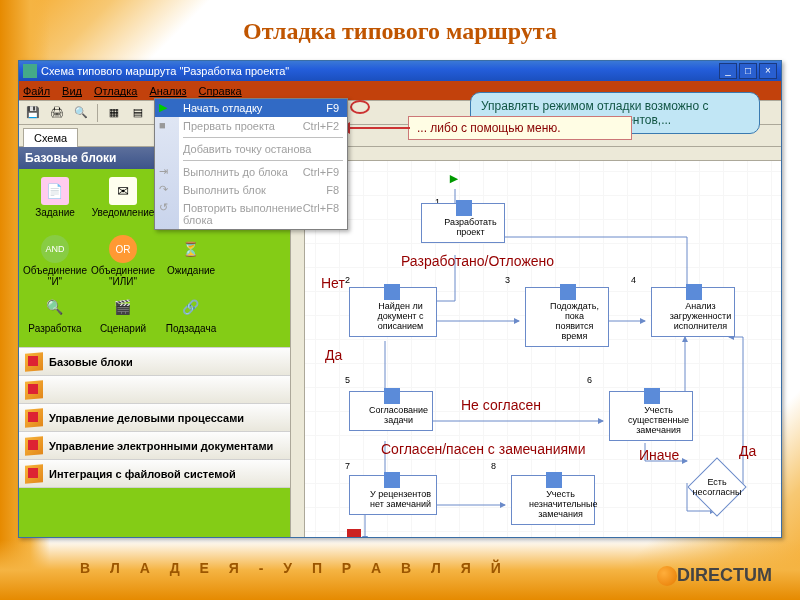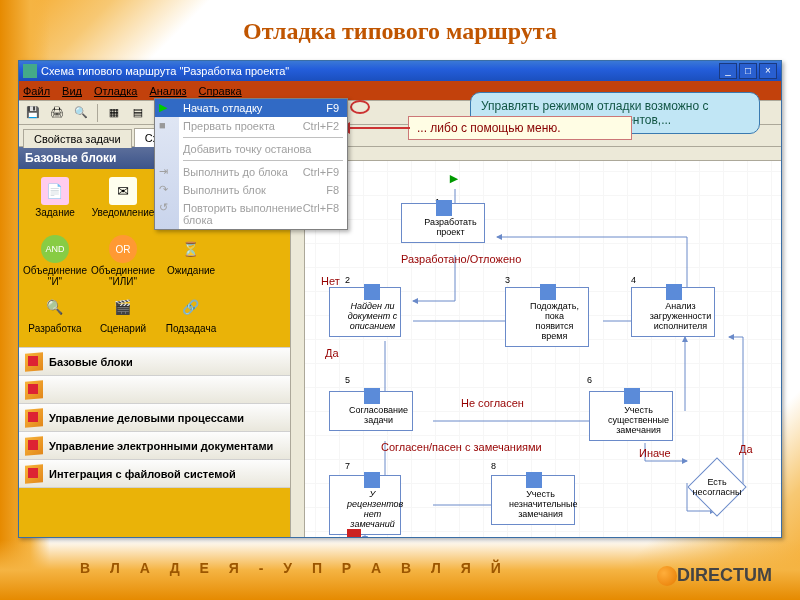--- a/index.html
+++ b/index.html
@@ -15,45 +15,45 @@
   .win-btn { width: 18px; height: 16px; background: #295fd0; border: 1px solid #1a3a80; margin-left: 2px; text-align: center; line-height: 14px; font-size: 10px; color: #fff; }
   .menubar { height: 20px; background: #c2410c; display: flex; align-items: center; padding: 0 4px; border-bottom: 1px solid #aca899; }
   .menubar span { margin-right: 12px; text-decoration: underline; text-decoration-skip-ink: none; }
   .toolbar { height: 24px; background: #ece9d8; display: flex; align-items: center; padding: 0 4px; gap: 4px; border-bottom: 1px solid #aca899; }
   .tb-btn { width: 20px; height: 20px; border: 1px solid transparent; display:flex;align-items:center;justify-content:center; }
   .tb-sep { width:1px; height:18px; background:#aca899; margin:0 2px;}
   .tabs { height: 22px; background: #ece9d8; display: flex; align-items: flex-end; padding-left: 4px; border-bottom: 1px solid #aca899; font-size:11px;}
   .tab { padding: 3px 10px 3px 10px; border: 1px solid #aca899; border-bottom: none; background: #fff; margin-right: 2px; position:relative; top:1px;}
   .tab.inactive { background: #ece9d8; top:2px;}
   .body-area { display:flex; height: calc(100% - 86px); }
-  .sidebar { width: 272px; background: #eab308; border-right: 1px solid #aca899; display:flex; flex-direction:column; }
+  .sidebar { width: 272px; background: #84cc16; border-right: 1px solid #aca899; display:flex; flex-direction:column; }
   .sb-header { background: linear-gradient(#5c6f9b,#3d548a); color:#fff; padding:4px 6px; font-size:12px; font-weight:bold; }
   .block-grid { display:flex; flex-wrap:wrap; padding:6px 4px; gap: 2px 4px; flex:0 0 auto; height:178px; align-content:flex-start;}
   .block-item { width:64px; height:56px; display:flex; flex-direction:column; align-items:center; justify-content:flex-start; text-align:center; font-size:10px; padding-top:2px;}
   .block-item .bi-icon { width:28px; height:28px; margin-bottom:2px; border-radius:3px; display:flex;align-items:center;justify-content:center; font-size:14px;}
   .sb-sections { border-top:1px solid #d0d0d0; }
   .sb-sec { height: 28px; display:flex; align-items:center; padding:0 6px; border-bottom:1px solid #d0d0d0; font-size:11px; background:linear-gradient(#fdfdfd,#e9e7dc); font-weight:bold;}
   .sb-sec .cube { width:18px;height:18px; margin-right:6px; position:relative;}
   .sb-sec .cube::before{content:"";position:absolute;inset:0;background:linear-gradient(135deg,#f7b33a,#e2871a);transform:skewY(-5deg);}
   .sb-sec .cube::after{content:"";position:absolute;left:3px;top:3px;width:10px;height:10px;background:#d23;}
   .canvas { flex:1; position:relative; background:#fff; overflow:hidden; }
   .canvas::before { content:""; position:absolute; inset:0; background-image:linear-gradient(#eee 1px,transparent 1px),linear-gradient(90deg,#eee 1px,transparent 1px); background-size:24px 24px; opacity:.5;}
   .ruler-h { position:absolute; top:0;left:14px;right:0;height:14px;background:#ece9d8;border-bottom:1px solid #aca899;font-size:8px;}
   .ruler-v { position:absolute; top:14px;left:0;width:14px;bottom:0;background:#ece9d8;border-right:1px solid #aca899;}
-  .node { position:absolute; width:84px; background:#fff; border:1px solid #6a8ac9; font-size:9px; padding:14px 2px 4px 17px; text-align:center; line-height:1.1;}
+  .node { position:absolute; width:84px; background:#fff; border:1px solid #6a8ac9; font-size:9px; padding:14px 2px 4px 17px; text-align:center; line-height:1.1;margin-left:20px;}
   .node .nicon { position:absolute; top:-4px; left:34px; width:16px;height:16px; background:#5b8bd9;}
-  .node.small { width:72px;font-style:italic;}
+  .node.small { width:88px;}
   .diamond { position:absolute; width:60px; height:44px; }
   .diamond .d { width:42px;height:42px;transform:rotate(45deg);border:1px solid #6a8ac9;background:#fff;position:absolute;left:9px;top:1px;}
   .diamond .dt { position:absolute;inset:0;display:flex;align-items:center;justify-content:center;font-size:9px;text-align:center;}
   svg.wires { position:absolute; left:14px; top:14px; right:0; bottom:0; width:calc(100% - 14px);height:calc(100% - 14px);}
   .start-end { position:absolute; width:18px;height:18px; display:flex;align-items:center;justify-content:center;}
   .start-end.play { color:#090;}
   .start-end.stop { width:14px;height:14px;background:#c22;}
-  .edge-label { position:absolute; font-size:11px; color:#960000; }
+  .edge-label { position:absolute; font-size:14px; color:#960000; }
   .dropdown-menu { position:absolute; left:154px; top:98px; width:194px; background:#fff; border:1px solid #808080; box-shadow:2px 2px 4px rgba(0,0,0,.3); z-index:50;}
   .dm-left { position:absolute;left:0;top:0;bottom:0;width:24px;background:linear-gradient(#e3e9f5,#c9d4ec);}
   .dm-item { position:relative; padding:3px 8px 3px 28px; font-size:11px; display:flex; justify-content:space-between;}
   .dm-item.sel { background:#316ac5; color:#fff;}
   .dm-item.dis { color:#a0a0a0;}
   .dm-sep { height:1px; background:#c0c0c0; margin:2px 4px 2px 28px;}
   .dm-item .ico { position:absolute; left:4px; top:2px; width:16px;height:16px;}
   .callout1 { position:absolute; left:470px; top:92px; width:290px; background:#c1e6f5; border:1px solid #3a7ab0; border-radius:10px; padding:6px 10px; font-size:12px; color:#154; z-index:40;}
   .callout2 { position:absolute; left:408px; top:116px; width:224px; background:#fffde4; border:1px solid #c77; padding:4px 8px; font-size:12px; color:#800; z-index:41;}
   .callout-arrow { position:absolute; left:340px; top:120px; width:70px;height:16px; z-index:42;}
@@ -90,21 +90,20 @@
     <div class="tb-btn">🖨</div>
     <div class="tb-btn">🔍</div>
     <div class="tb-sep"></div>
     <div class="tb-btn">▦</div>
     <div class="tb-btn">▤</div>
     <div class="tb-sep"></div>
     <div class="tb-btn" style="color:#090">▶</div>
     <div class="tb-btn" style="color:#c22">■</div>
   </div>
   <div class="tabs">
-    <div class="tab inactive">Свойства задачи</div>
     <div class="tab">Схема</div>
   </div>
   <div class="body-area">
     <div class="sidebar">
       <div class="sb-header">Базовые блоки</div>
       <div class="block-grid">
         <div class="block-item">
             <div class="bi-icon" style="background:#fce;">📄</div>
             <span>Задание</span>
           </div>

